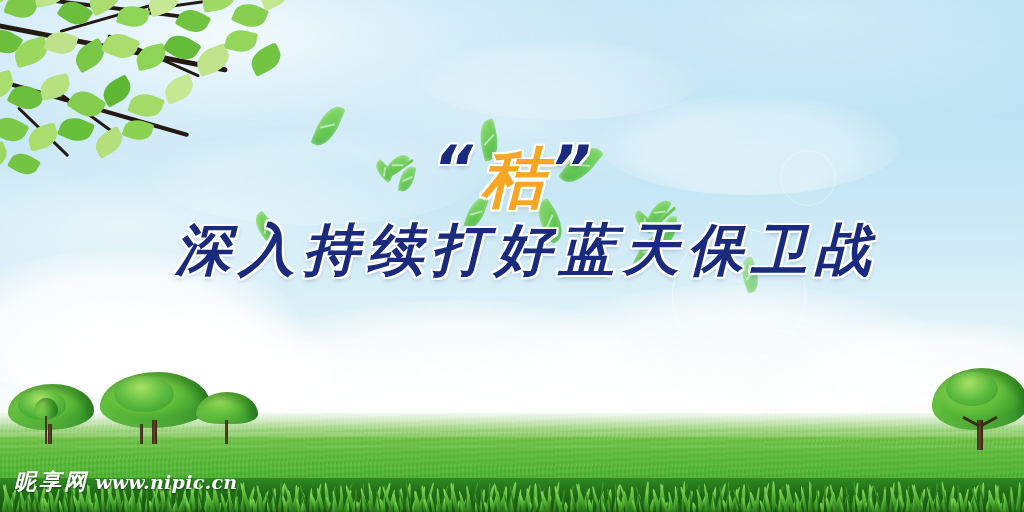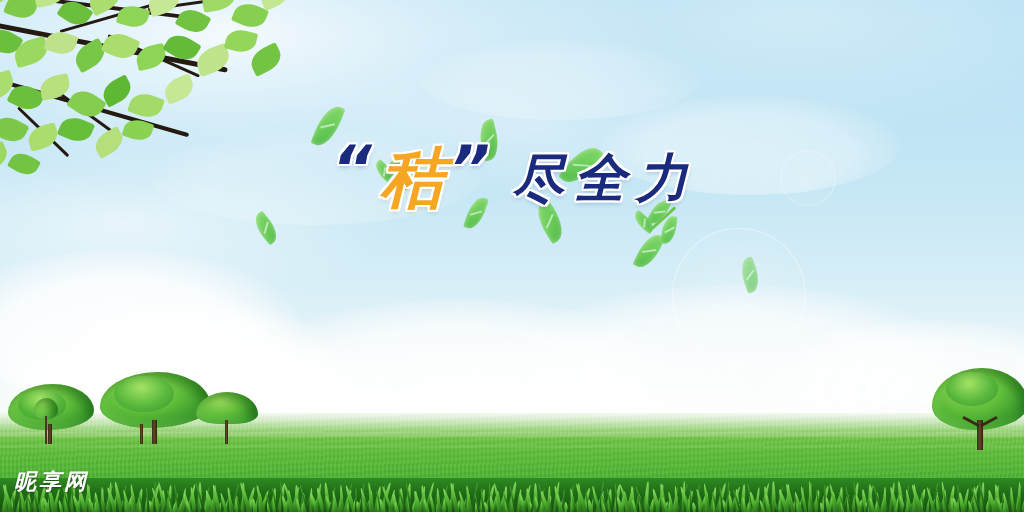--- a/index.html
+++ b/index.html
@@ -395,21 +395,23 @@
       <div class="floatleaf" style="left:26px; top:20px; width:14px; height:28px; transform:rotate(6deg);"></div>
       <div class="floatleaf" style="left:2px;  top:14px; width:12px; height:24px; transform:rotate(-52deg);"></div>
     </div>
   </div>
 
   <div class="headline">
     <div class="line1">
       <span class="hl quote">“</span>
       <span class="hl kw">秸</span>
       <span class="hl quote">”</span>
-      <span class="hl rest1">尽全力</span>
+    </div>
+    <div class="line2">
+      <span class="hl line2txt">深入持续打好蓝天保卫战</span>
     </div>
   </div>
 
   <div class="bladestrip" id="blades">
       <i class="blade" style="left:1.0px;height:23px;width:4px;transform:rotate(9deg);"></i>
       <i class="blade" style="left:4.9px;height:32px;width:3px;transform:rotate(-2deg);"></i>
       <i class="blade dark" style="left:8.9px;height:19px;width:2px;transform:rotate(-13deg);"></i>
       <i class="blade" style="left:5.9px;height:28px;width:4px;transform:rotate(16deg);"></i>
       <i class="blade" style="left:9.8px;height:15px;width:3px;transform:rotate(5deg);"></i>
       <i class="blade dark" style="left:13.8px;height:24px;width:2px;transform:rotate(-6deg);"></i>
@@ -927,16 +929,17 @@
       <i class="blade" style="left:1017.1px;height:34px;width:3px;transform:rotate(2deg);"></i>
       <i class="blade dark" style="left:1021.0px;height:21px;width:2px;transform:rotate(-9deg);"></i>
     </div>
 
   <div class="wm">
     <div class="wm-logo">
       <span>昵</span>
       <span>享</span>
       <span>网</span>
     </div>
+    <div class="wm-url">www.nipic.cn</div>
   </div>
 
 
 </div>
 
 </body></html>

